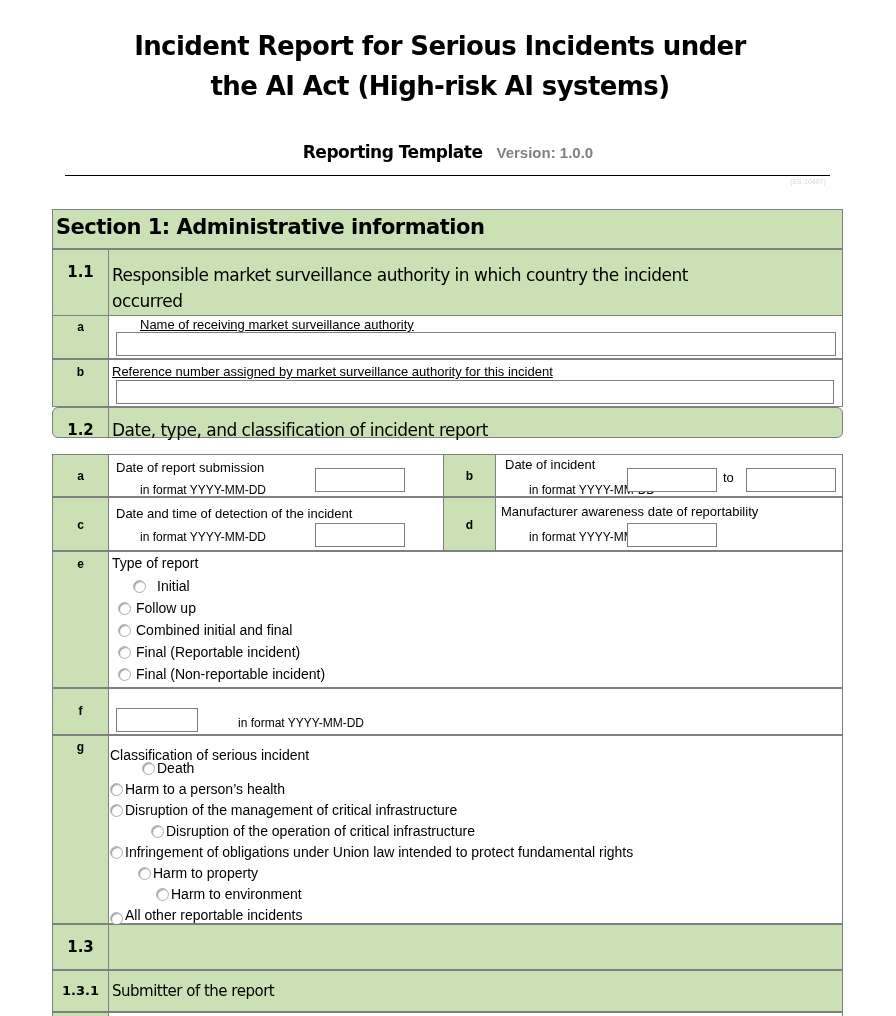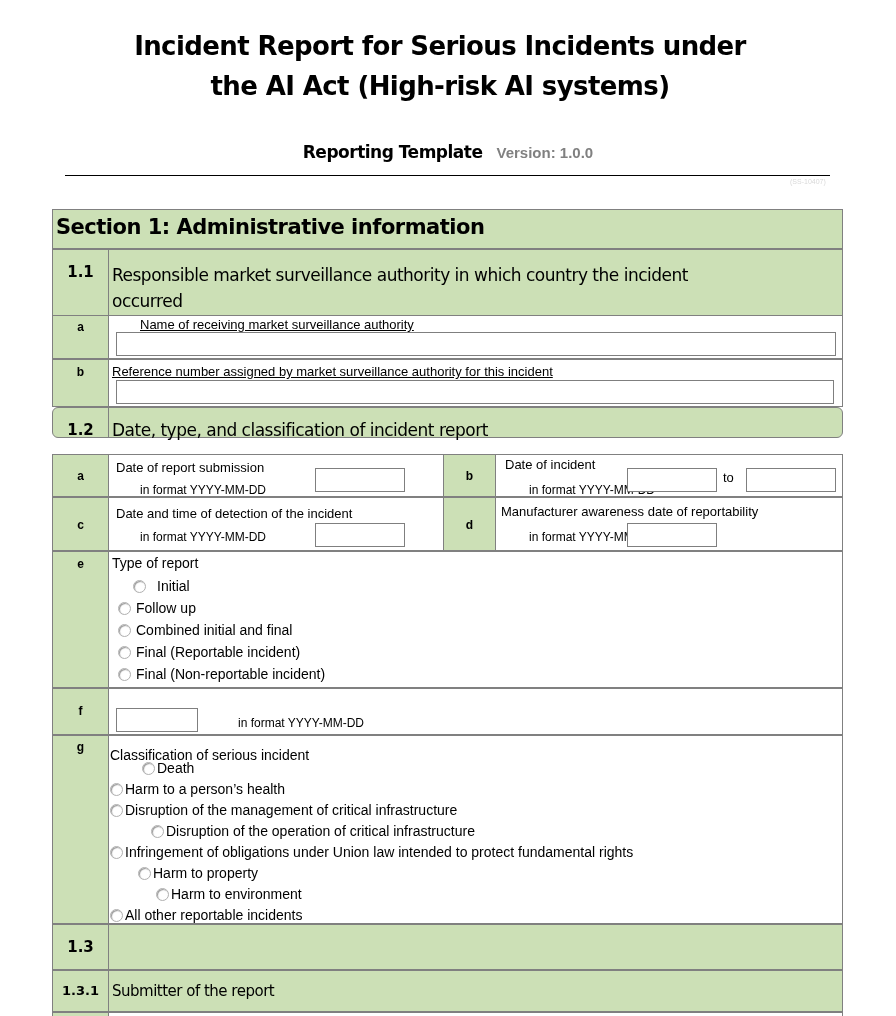--- a/index.html
+++ b/index.html
@@ -155,21 +155,21 @@
         <span>Infringement of obligations under Union law intended to protect fundamental rights</span>
       </div>
     <div class="radio" style="left:57px;top:127px;padding-left:28px;">
         <span class="circ" style="margin-right:2px"></span>
         <span>Harm to property</span>
       </div>
     <div class="radio" style="left:63px;top:148px;margin-left:40px;">
         <span class="circ" style="margin-right:2px"></span>
         <span>Harm to environment</span>
       </div>
-    <div class="radio" style="left:57px;top:169px;">
+    <div class="radio" style="left:57px;top:169px;align-items:flex-end;">
         <span class="circ" style="margin-right:2px"></span>
         <span>All other reportable incidents</span>
       </div>
   </div>
 
   <div class="row green" style="top:715px;height:46px;">
     <div class="num big" style="line-height:44px;">1.3</div>
   </div>
 
   <div class="row green" style="top:761px;height:42px;">

